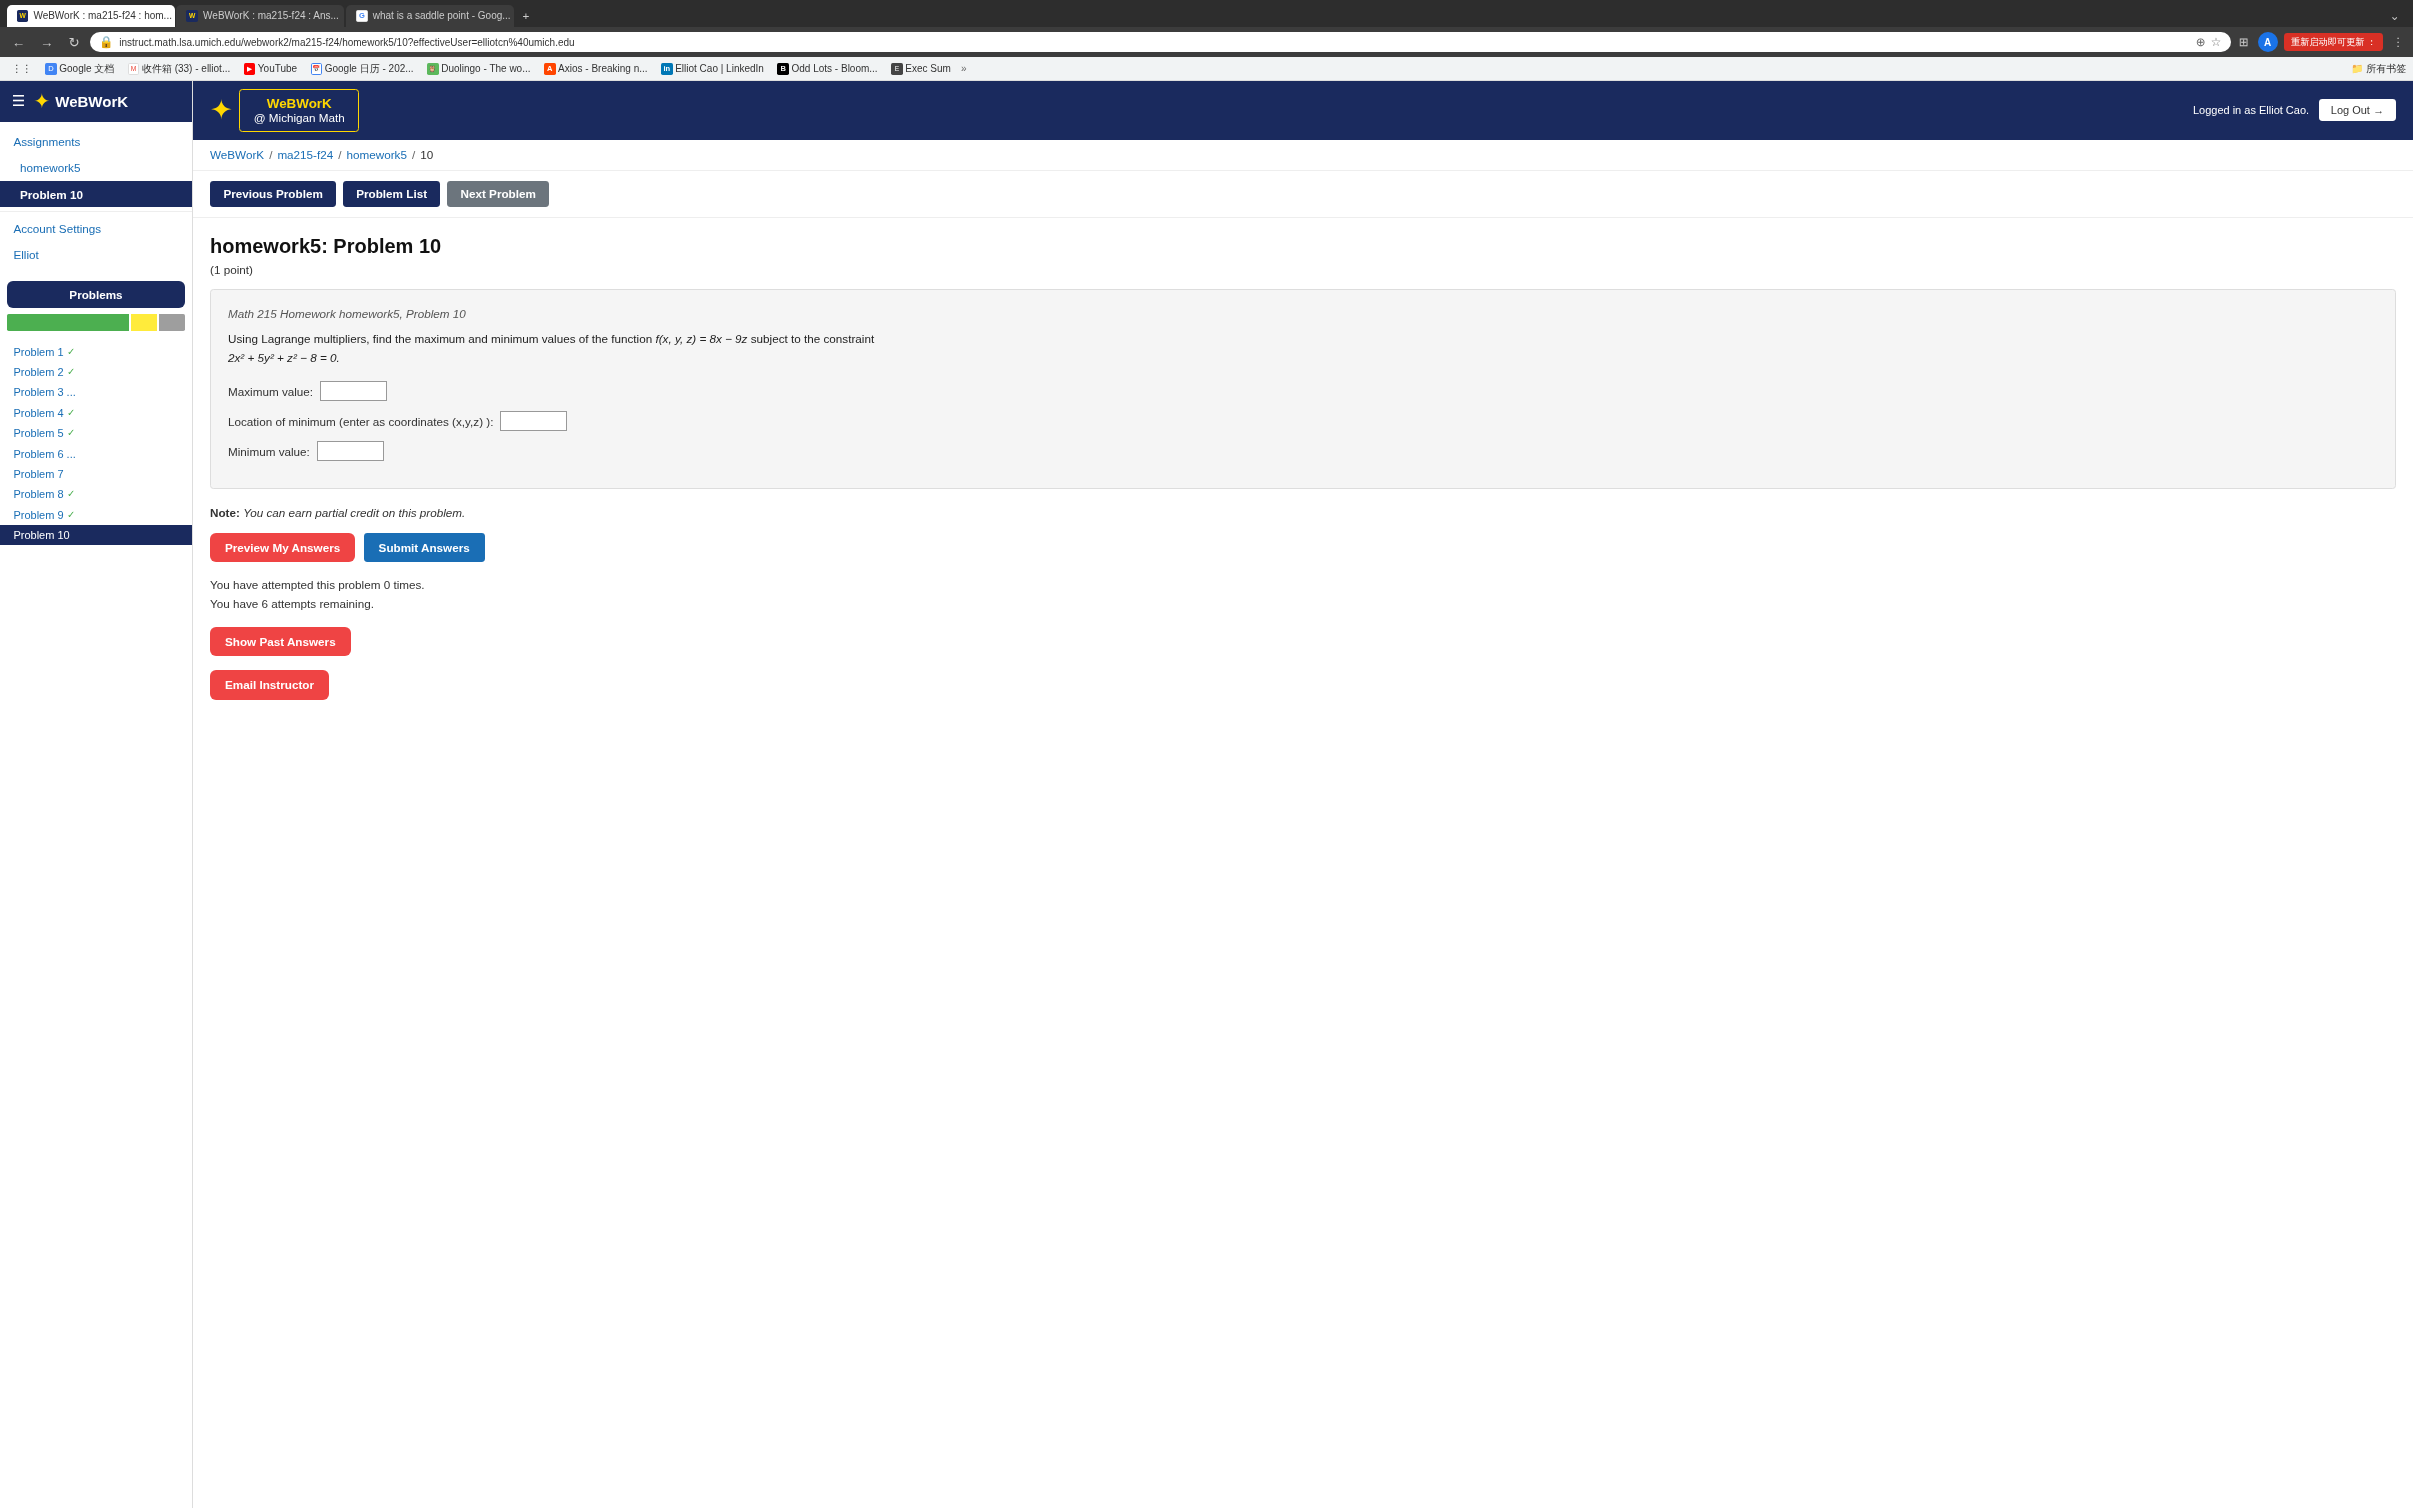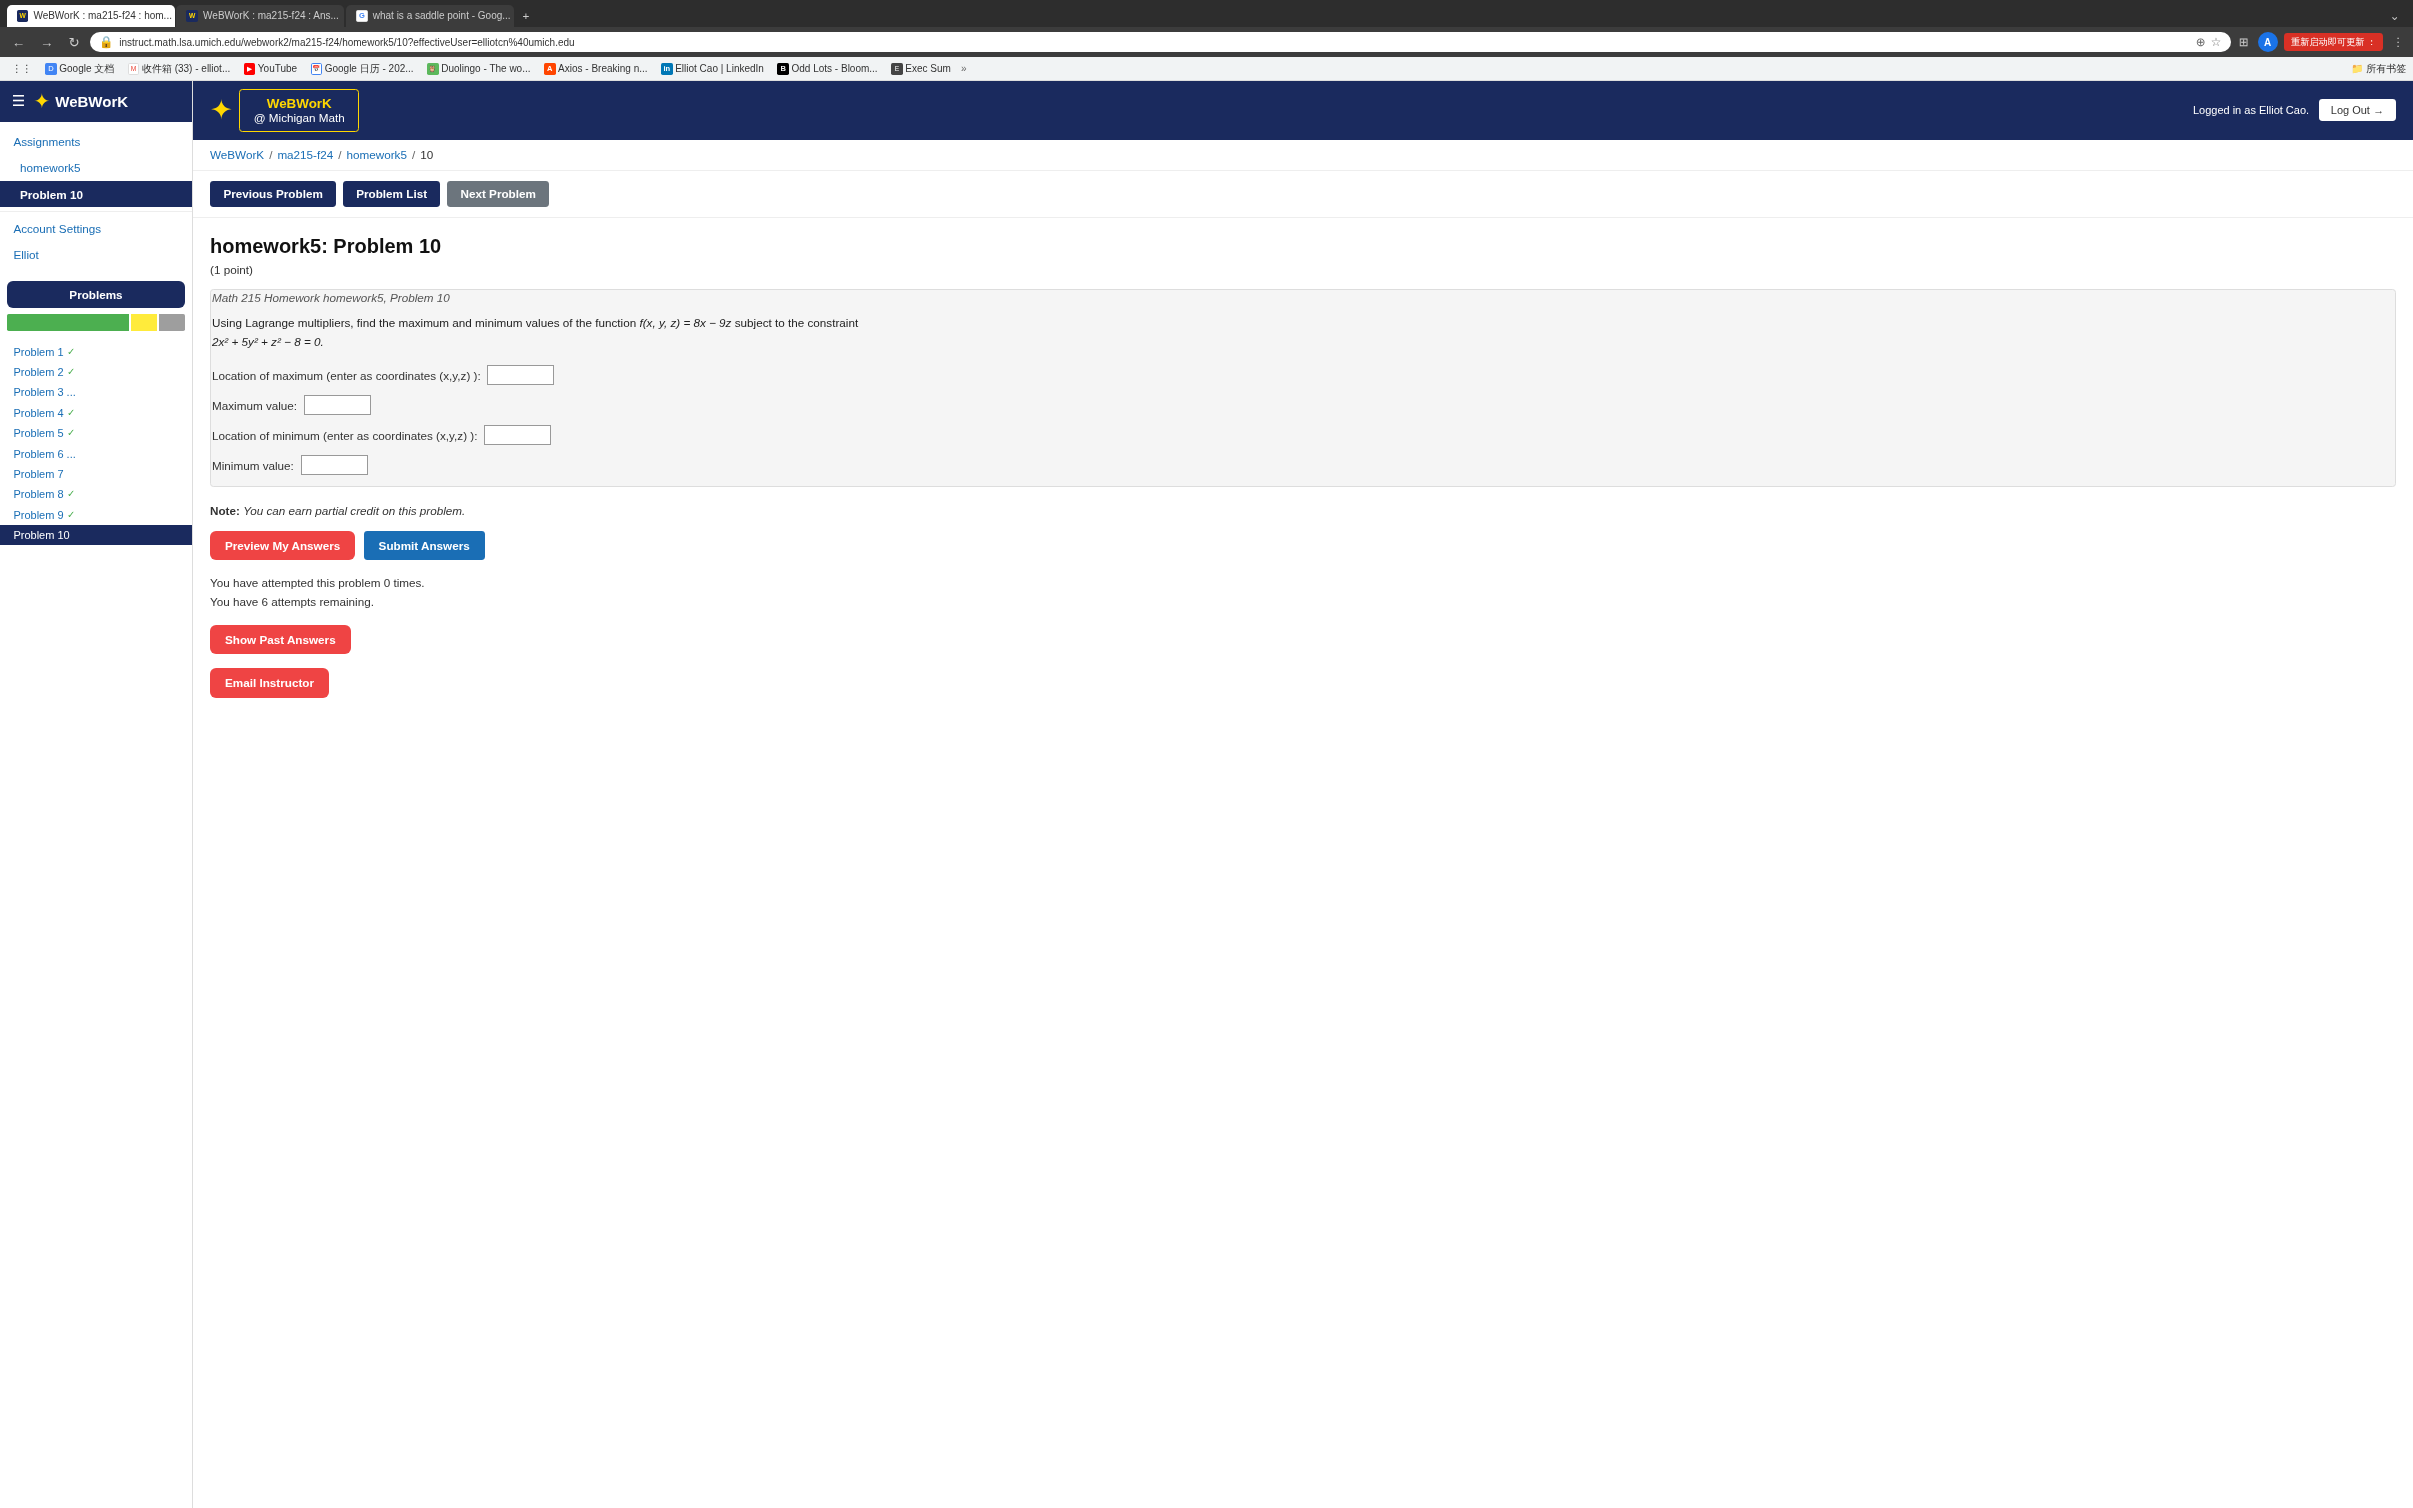--- a/index.html
+++ b/index.html
@@ -86,21 +86,21 @@
     .problem-nav { padding: 10px 17px; display: flex; gap: 6.7px; border-bottom: 0.8px solid #eee; }
     .nav-problem-btn { padding: 6.7px 13.4px; border: none; border-radius: 3.4px; cursor: pointer; font-size: 11.7px; font-weight: bold; }
     .nav-problem-btn.primary { background: #1a2a5e; color: #fff; }
     .nav-problem-btn.secondary { background: #6c757d; color: #fff; }
 
     
     .problem-body { padding: 17px; }
     .problem-title { font-size: 20px; font-weight: bold; color: #111; margin-bottom: 5px; }
     .problem-points { font-size: 11.7px; color: #333; margin-bottom: 13.4px; }
 
-    .problem-box { background: #f5f5f5; border: 0.8px solid #ddd; border-radius: 3.4px; padding: 1px; margin-bottom: 17px; }
+    .problem-box { background: #f5f5f5; border: 0.8px solid #ddd; border-radius: 3.4px; padding: 17px; margin-bottom: 17px; }
     .problem-source { font-style: italic; color: #555; margin-bottom: 10px; font-size: 11.7px; }
     .problem-text { color: #222; line-height: 1.6; margin-bottom: 13.4px; font-size: 11.7px; }
 
     .input-row { display: flex; align-items: center; margin-bottom: 10px; font-size: 11.7px; gap: 6.7px; }
     .input-label { color: #333; }
     .answer-input { border: 0.8px solid #999; padding: 2.5px 5px; width: 67px; height: 20px; font-size: 11px; }
 
     .note-text { font-size: 11.7px; color: #333; margin-bottom: 13.4px; }
     .note-text strong { font-weight: bold; }
     .note-text em { font-style: italic; }
@@ -321,24 +321,20 @@
       <div class="problem-box">
         <p class="problem-source">Math 215 Homework homework5, Problem 10</p>
         <div class="problem-text">
           Using Lagrange multipliers, find the maximum and minimum values of the function
           <em>f(x, y, z) = 8x − 9z</em>
           subject to the constraint<br>
           <em>2x² + 5y² + z² − 8 = 0.</em>
         </div>
 
         <div class="input-row">
-          <span class="input-label">Location of maximum (enter as coordinates (x,y,z) ):</span>
-          <input type="text" class="answer-input" value="" style="">
-        </div>
-        <div class="input-row">
           <span class="input-label">Maximum value:</span>
           <input type="text" class="answer-input" value="" style="">
         </div>
         <div class="input-row">
           <span class="input-label">Location of minimum (enter as coordinates (x,y,z) ):</span>
           <input type="text" class="answer-input" value="" style="">
         </div>
         <div class="input-row">
           <span class="input-label">Minimum value:</span>
           <input type="text" class="answer-input" value="" style="">

